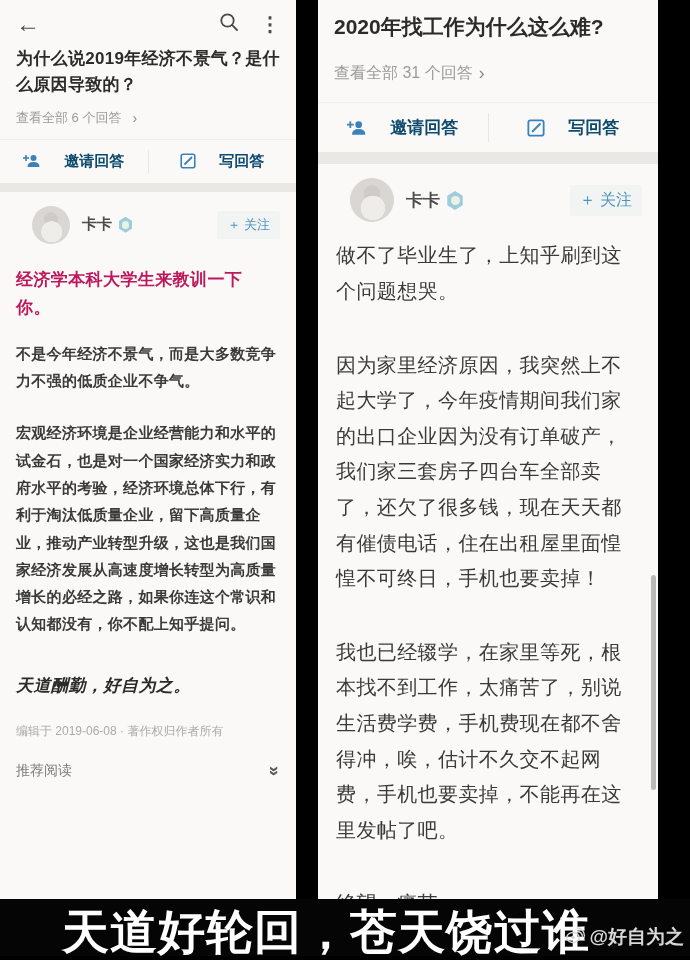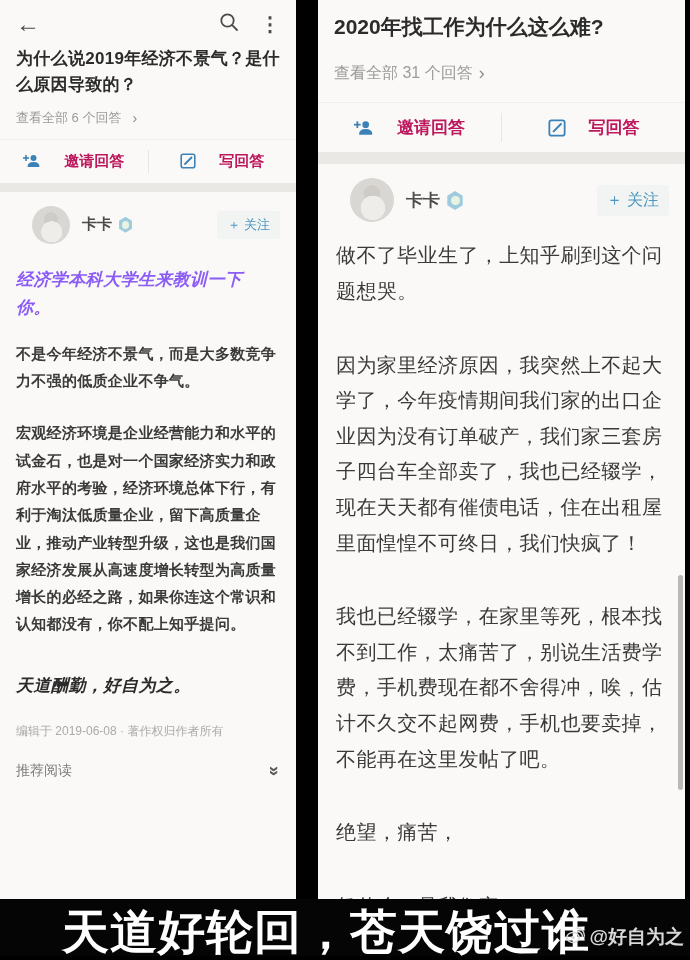--- a/index.html
+++ b/index.html
@@ -9,21 +9,21 @@
     background:#000;
     position:relative;
     overflow:hidden;
   }
   .panel {
     position:absolute; top:0;
     background:#faf9f7;
     overflow:hidden;
   }
   #left-panel  { left:0;   width:296px; height:908px; }
-  #right-panel { left:318px; width:367px; height:903px; }
+  #right-panel { left:318px; width:340px; height:903px; }
 
   
   .nav { display:flex; align-items:center; padding:10px 16px 4px 16px; height:42px; color:#4a4a4a; }
   .nav .back { font-size:24px; line-height:1; color:#4a4a4a; }
   .nav .spacer { flex:1; }
   .nav .dots { font-size:20px; font-weight:700; color:#4a4a4a; margin-left:20px; letter-spacing:0; }
 
   .q-title { font-weight:700; color:#2b2b2b; padding:4px 16px 0 16px; }
   #left-panel .q-title { font-size:17px; line-height:1.55; letter-spacing:0.3px; }
   #right-panel .q-title { font-size:21px; line-height:1.4; padding-top:12px; }
@@ -34,21 +34,21 @@
   .view-all .chev { color:#8a8a8a; font-size:1.1em; }
 
   .action-row {
     display:flex; align-items:stretch;
     border-top:1px solid #efeeec;
     height:44px;
   }
   #right-panel .action-row { height:50px; }
   .action-btn {
     flex:1; display:flex; align-items:center; justify-content:center; gap:23px;
-    color:#be185d; font-weight:700; cursor:pointer;
+    color:#0c4a6e; font-weight:700; cursor:pointer;
   }
   #left-panel .action-btn { font-size:15px; }
   #right-panel .action-btn { font-size:17px; }
   .action-sep { width:1px; background:#e7e6e4; margin:10px 0; }
   .action-btn svg { display:block; }
 
   .section-gap { background:#e9e8e5; }
   #left-panel .section-gap { height:9px; }
   #right-panel .section-gap { height:12px; }
 
@@ -79,21 +79,21 @@
   .follow-btn {
     color:#4d96bd; background:#f1f4f3; border-radius:3px;
     padding:5px 10px; white-space:nowrap; cursor:pointer;
   }
   #left-panel .follow-btn { font-size:13px; }
   #right-panel .follow-btn { font-size:16px; }
 
   .answer-body { padding:6px 16px 0 16px; }
   #right-panel .answer-body { padding:10px 18px 0 18px; }
 
-  .ans-heading { font-weight:700; color:#8b5cf6;font-style:italic; }
+  .ans-heading { font-weight:700; color:#be185d; }
   #left-panel .ans-heading { font-size:17px; line-height:1.65; max-width:252px; margin:10px 0 18px 0; letter-spacing:0.4px; }
 
   .para { color:#3a3a3a; }
   #left-panel .para { font-size:15px; line-height:1.82; letter-spacing:0.3px; margin-bottom:25px;font-weight:bold; }
   #right-panel .para { font-size:20px; line-height:1.78; letter-spacing:0.4px; margin-bottom:38px; }
 
   .ans-closing { font-weight:700; color:#2b2b2b;font-style:italic; }
   #left-panel .ans-closing { font-size:17px; margin:36px 0 0 0; letter-spacing:0.5px; }
 
   .meta { color:#abaaa7; }
@@ -240,21 +240,21 @@
   <div class="author-row">
     <div class="avatar"></div>
     <span class="author-name">卡卡</span>
     <span class="badge"></span>
     <span class="author-spacer"></span>
     <span class="follow-btn">＋ 关注</span>
   </div>
 
   <div class="answer-body">
     <div class="para">做不了毕业生了，上知乎刷到这个问题想哭。</div>
-    <div class="para">因为家里经济原因，我突然上不起大学了，今年疫情期间我们家的出口企业因为没有订单破产，我们家三套房子四台车全部卖了，我也已经辍学，现在天天都有催债电话，住在出租屋里面惶惶不可终日，我们快疯了！</div>
+    <div class="para">因为家里经济原因，我突然上不起大学了，今年疫情期间我们家的出口企业因为没有订单破产，我们家三套房子四台车全部卖了，还欠了很多钱，现在天天都有催债电话，住在出租屋里面惶惶不可终日，手机也要卖掉！</div>
     <div class="para">我也已经辍学，在家里等死，根本找不到工作，太痛苦了，别说生活费学费，手机费现在都不舍得冲，唉，估计不久交不起网费，手机也要卖掉，不能再在这里发帖了吧。</div>
     <div class="para">绝望，痛苦，</div>
     <div class="para">凭什么，是我们家......</div>
 
   </div>
 
   <div class="scrollbar"></div>
 
 </div>
 

